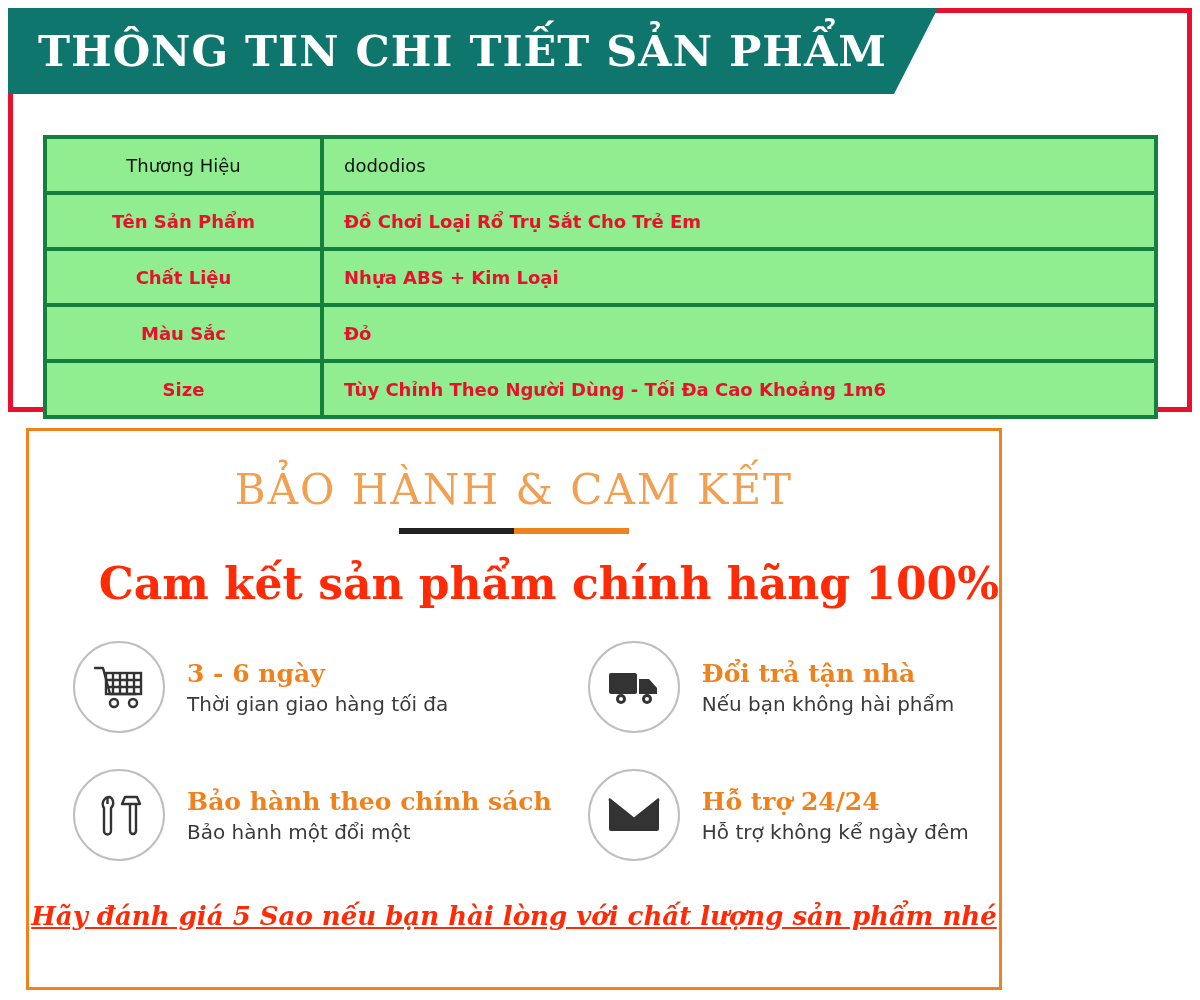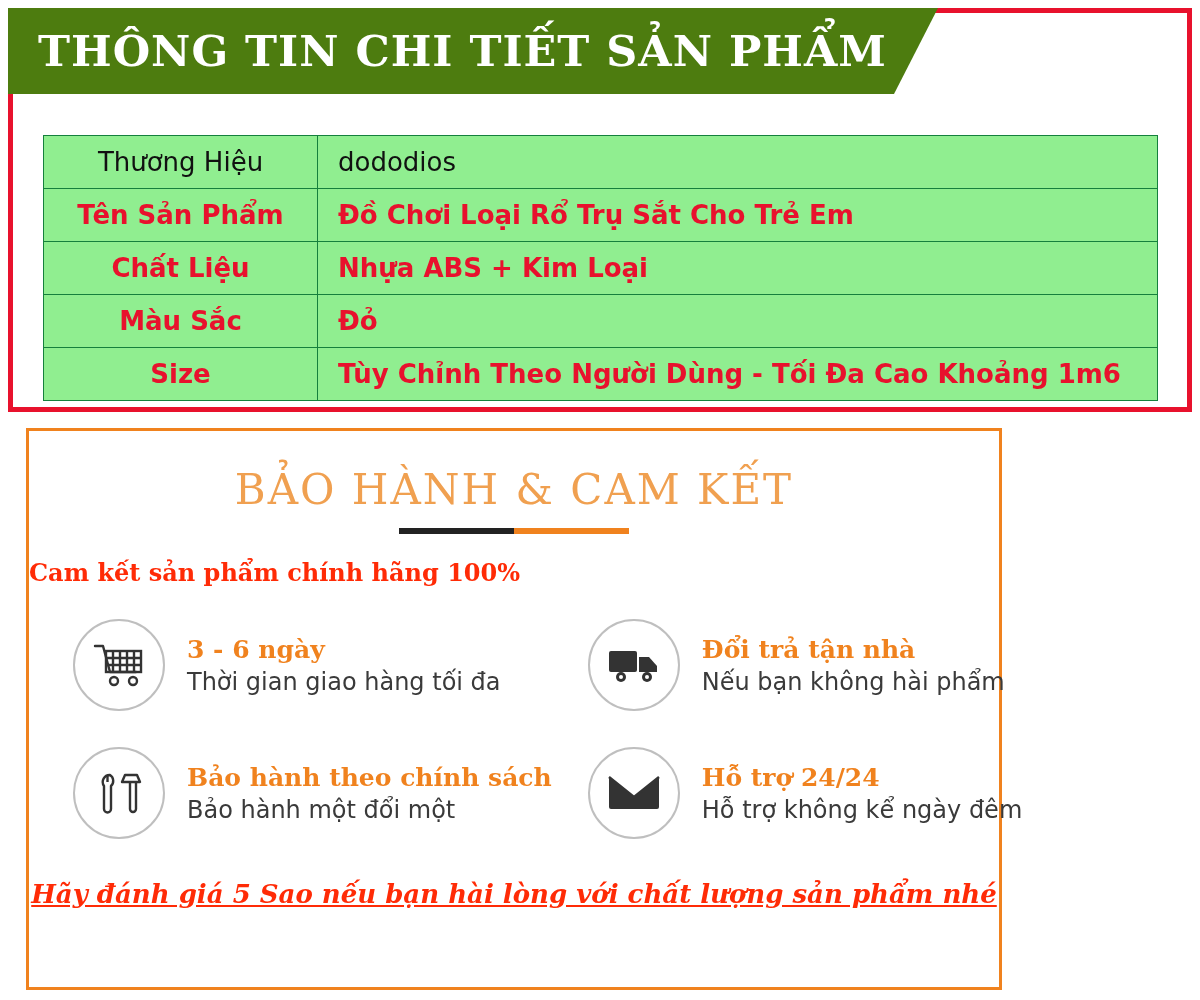--- a/index.html
+++ b/index.html
@@ -32,21 +32,21 @@
     box-sizing: border-box;
     background: #ffffff;
   }
 
   .title-banner {
     position: absolute;
     left: -5px;
     top: -5px;
     height: 86px;
     width: 930px;
-    background: #4d7c0f;
+    background: #0f766e;
     
     clip-path: polygon(0 0, 100% 0, calc(100% - 44px) 100%, 0 100%);
     display: flex;
     align-items: center;
     padding-left: 30px;
     box-sizing: border-box;
   }
   .title-banner .title-text {
     color: #ffffff;
     font-family: "DejaVu Serif", serif;
@@ -60,24 +60,24 @@
   .spec-table {
     position: absolute;
     left: 30px;
     top: 122px;
     width: 1115px;
     border-collapse: collapse;
     table-layout: fixed;
   }
   .spec-table td {
     background: #90ee90;
-    border: 1px solid #15803d;
+    border: 4px solid #15803d;
     height: 52px;
     padding: 0 14px;
-    font-size: 26px;
+    font-size: 18px;
     vertical-align: middle;
     white-space: nowrap;
     overflow: hidden;
   }
   .spec-table td.label {
     width: 245px;
     text-align: center;
     color: #e8112d;
     font-weight: bold;
   }
@@ -119,26 +119,26 @@
   .divider {
     margin: 14px auto 0 auto;
     width: 230px;
     height: 6px;
     display: flex;
   }
   .divider .dark { flex: 1; background: #222222; }
   .divider .orange { flex: 1; background: #f0821e; }
 
   .commit-line {
-    text-align: left;
+    text-align: right;
     margin-top: 24px;
     color: #ff2b06;
     font-family: "DejaVu Serif", serif;
     font-weight: bold;
-    font-size: 24px;
+    font-size: 44px;
   }
 
   .features {
     margin: 32px 44px 0 44px;
     display: grid;
     grid-template-columns: 1fr 1fr;
     grid-row-gap: 42px;
     grid-column-gap: 20px;
     gap: 36px;
   }
@@ -164,21 +164,21 @@
   .feature .f-title {
     color: #f0821e;
     font-family: "DejaVu Serif", serif;
     font-weight: bold;
     font-size: 25px;
     margin-bottom: 4px;
     white-space: nowrap;
   }
   .feature .f-sub {
     color: #3a3a3a;
-    font-size: 24px;
+    font-size: 20px;
     white-space: nowrap;
   }
 
   .rating-line {
     text-align: center;
     margin-top: 40px;
     color: #ff2b06;
     font-family: "DejaVu Serif", serif;
     font-weight: bold;
     font-style: italic;

